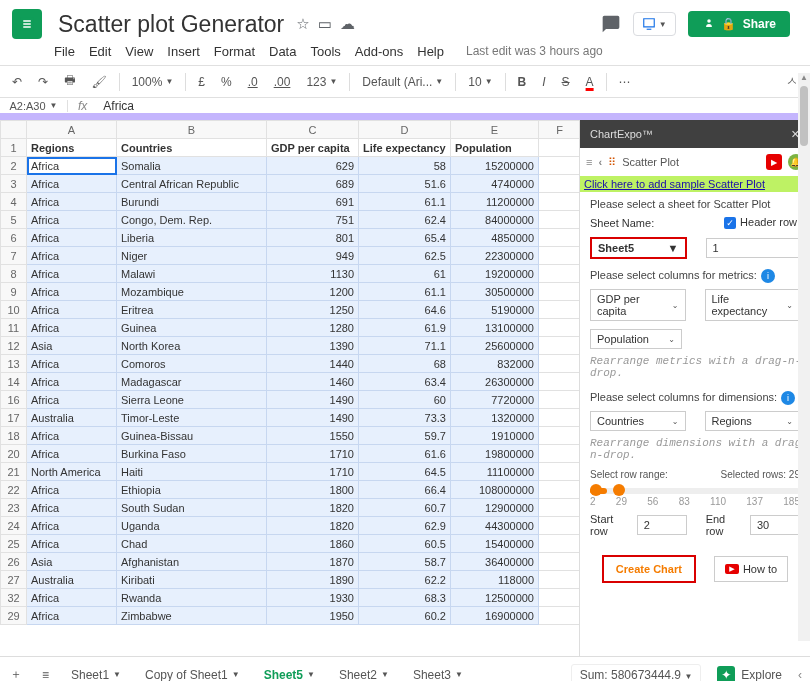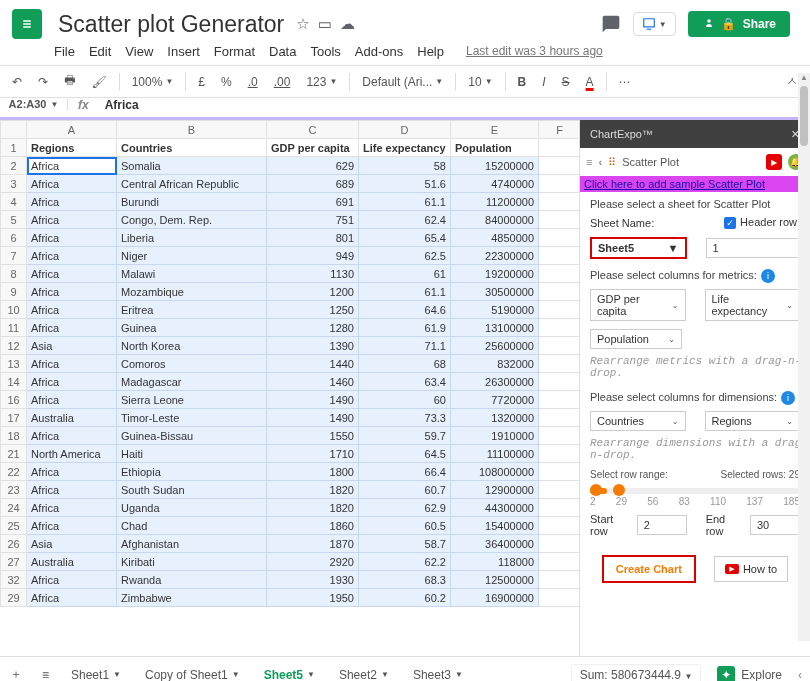--- a/index.html
+++ b/index.html
@@ -8,26 +8,26 @@
   .gs-logo { width:30px; height:30px; background:#0f9d58; border-radius:4px; color:#fff; display:flex; align-items:center; justify-content:center; margin-right:10px;}
   .gs-logo svg { width:18px; height:18px; }
   .title { font-size:23px; color:#333; padding:2px 6px; }
   .title-icons { margin-left:6px; color:#5f6368; display:flex; gap:8px; }
   .title-icons span { font-size:15px;}
   .right-actions { margin-left:auto; display:flex; align-items:center; gap:12px; }
   .comment-ico { width:20px; height:20px; color:#5f6368;}
   .present-btn { border:1px solid #dadce0; border-radius:4px; padding:4px 8px; color:#1a73e8; display:inline-flex; align-items:center; gap:3px;}
   .share-btn { background:#0f9d58; color:#fff; border-radius:4px; padding:6px 14px; display:inline-flex; align-items:center; gap:6px; font-weight:bold; margin-right:8px;}
   .menubar { display:flex; gap:14px; padding:4px 8px 6px 54px; font-size:13px; color:#333;text-align:center; }
-  .menubar .last-edit { color:#777; text-decoration: underline; margin-left:8px; font-size:12px;}
+  .menubar .last-edit { color:#777; margin-left:8px; font-size:12px;}
   .toolbar { height:33px; border-top:1px solid #e0e0e0; border-bottom:1px solid #e0e0e0; display:flex; align-items:center; gap:8px; padding:0 8px; font-size:12px; color:#555;}
   .toolbar .sep { width:1px; height:18px; background:#ddd; }
   .toolbar .tb { padding:2px 4px; display:inline-flex; align-items:center; gap:3px;}
   .caret { font-size:8px; color:#555;}
-  .fx-row { display:flex; align-items:flex-start; height:22px; border-bottom:3px solid #c4b5fd;font-weight:bold; }
+  .fx-row { display:flex; align-items:center; height:22px; border-bottom:7px solid #c4b5fd; }
   .fx-name { width:68px; border-right:1px solid #e0e0e0; font-size:11px; color:#555; display:flex; align-items:center; justify-content:center; gap:4px;}
   .fx-sym { padding:0 10px; color:#888; font-style:italic; }
   .fx-val { font-size:12px; padding-left:6px;}
   .workspace { display:flex; height:536px; }
   .sheet { width:580px; overflow:hidden; border-right:1px solid #ddd; }
   table { border-collapse:collapse; font-size:11px; width:580px; table-layout:fixed;}
   th, td { border:1px solid #e1e1e1; height:18px; padding:0 4px; overflow:hidden; white-space:nowrap; }
   .rowh { width:24px; background:#f8f8f8; text-align:center; color:#666; font-weight:normal;}
   .colh { background:#f8f8f8; text-align:center; color:#666; font-weight:normal; }
   .corner { background:#f8f8f8; }
@@ -45,21 +45,21 @@
   
   .panel { width:230px; background:#fff; font-size:11px; display:flex; flex-direction:column;}
   .panel-hdr { background:#404040; color:#ddd; height:28px; display:flex; align-items:center; padding:0 10px;}
   .panel-hdr .close { margin-left:auto; color:#ddd;}
   .panel-nav { height:28px; display:flex; align-items:center; gap:6px; padding:0 6px; color:#555;}
   .panel-nav .nav-btn { color:#888; font-weight:bold;}
   .panel-nav .chart-ico { color:#d35400;}
   .panel-nav .ptitle { flex:1; }
   .panel-nav .yt { width:16px; height:16px; background:#e60000; border-radius:3px; color:#fff; font-size:8px; display:flex; align-items:center; justify-content:center;}
   .panel-nav .bell { width:16px; height:16px; background:#7cb342; border-radius:50%; color:#fff; font-size:9px; display:flex; align-items:center; justify-content:center;}
-  .yellow-link { background:#d946ef; color:#1a0dab; text-decoration:underline; padding:2px 4px;}
+  .yellow-link { background:#bef264; color:#1a0dab; text-decoration:underline; padding:2px 4px;}
   .section { padding:6px 10px 2px 10px; color:#444;}
   .row2 { display:flex; gap:19px; padding:4px 10px; align-items:center;}
   .red-box { border:2px solid #d90000; padding:3px 6px; display:flex; align-items:center; justify-content:space-between;}
   .select-like { border:1px solid #ccc; padding:3px 6px; display:flex; align-items:center; justify-content:space-between; min-width:88px;}
   .input-like { border:1px solid #ccc; padding:3px 6px; min-width:50px;}
   .info-ico { width:14px; height:14px; background:#1e88e5; color:#fff; border-radius:50%; font-size:9px; display:inline-flex; align-items:center; justify-content:center; margin-left:4px;}
   .small-grey { color:#999; font-style:italic; padding:2px 0 6px 10px;font-family:Liberation Mono, monospace;}
   .slider { position:relative; height:6px; background:#eee; border-radius:3px; margin:6px 10px 0 10px;}
   .slider .fill { position:absolute; left:0; width:8%; height:6px; background:#f57c00; border-radius:3px;}
   .slider .h1 { position:absolute; left:0%; top:-4px; width:12px; height:12px; background:#f57c00; border-radius:50%;}
@@ -348,20 +348,29 @@
           <tr>
             <th class="rowh">18</th>
             <td class="sel">Africa</td>
             <td class="sel">Guinea-Bissau</td>
             <td class="sel num">1550</td>
             <td class="sel num">59.7</td>
             <td class="sel num">1910000</td>
             <td></td>
           </tr>
           <tr>
+            <th class="rowh">20</th>
+            <td class="sel">Africa</td>
+            <td class="sel">Burkina Faso</td>
+            <td class="sel num">1710</td>
+            <td class="sel num">61.6</td>
+            <td class="sel num">19800000</td>
+            <td></td>
+          </tr>
+          <tr>
             <th class="rowh">21</th>
             <td class="sel">North America</td>
             <td class="sel">Haiti</td>
             <td class="sel num">1710</td>
             <td class="sel num">64.5</td>
             <td class="sel num">11100000</td>
             <td></td>
           </tr>
           <tr>
             <th class="rowh">22</th>
@@ -405,21 +414,21 @@
             <td class="sel">Afghanistan</td>
             <td class="sel num">1870</td>
             <td class="sel num">58.7</td>
             <td class="sel num">36400000</td>
             <td></td>
           </tr>
           <tr>
             <th class="rowh">27</th>
             <td class="sel">Australia</td>
             <td class="sel">Kiribati</td>
-            <td class="sel num">2920</td>
+            <td class="sel num">1890</td>
             <td class="sel num">62.2</td>
             <td class="sel num">118000</td>
             <td></td>
           </tr>
           <tr>
             <th class="rowh">32</th>
             <td class="sel">Africa</td>
             <td class="sel">Rwanda</td>
             <td class="sel num">1930</td>
             <td class="sel num">68.3</td>

